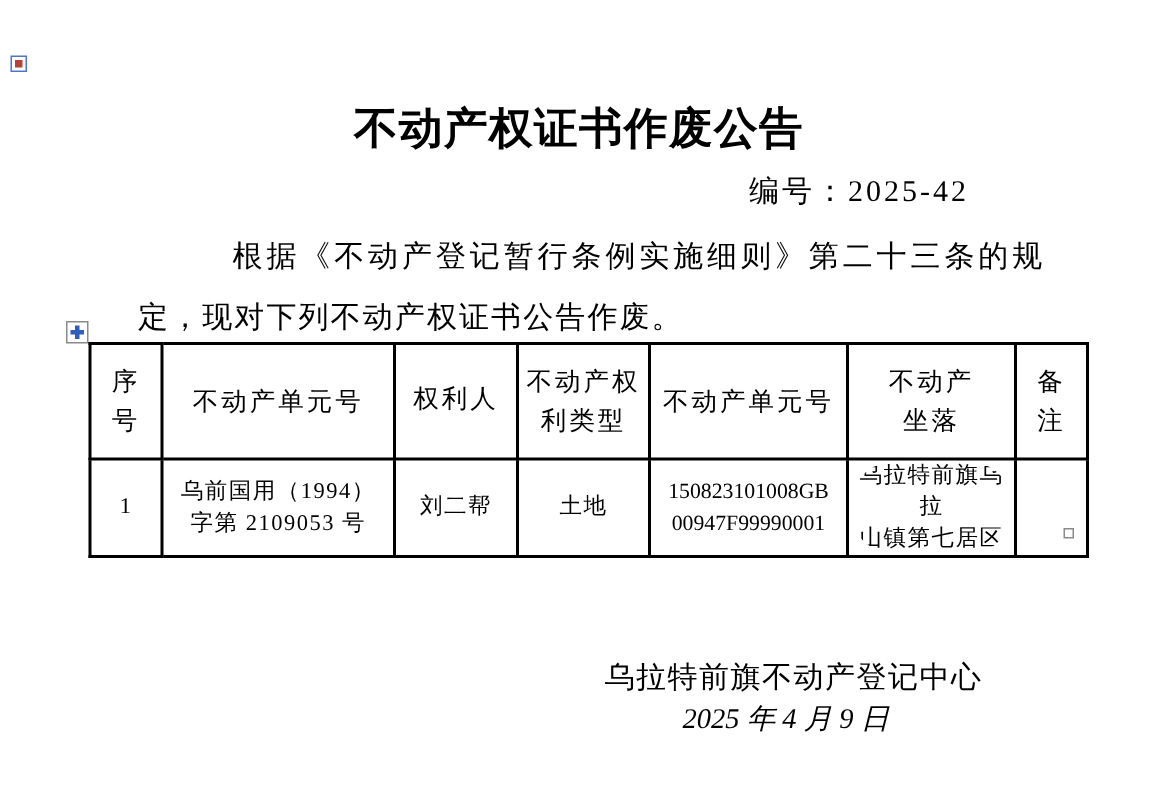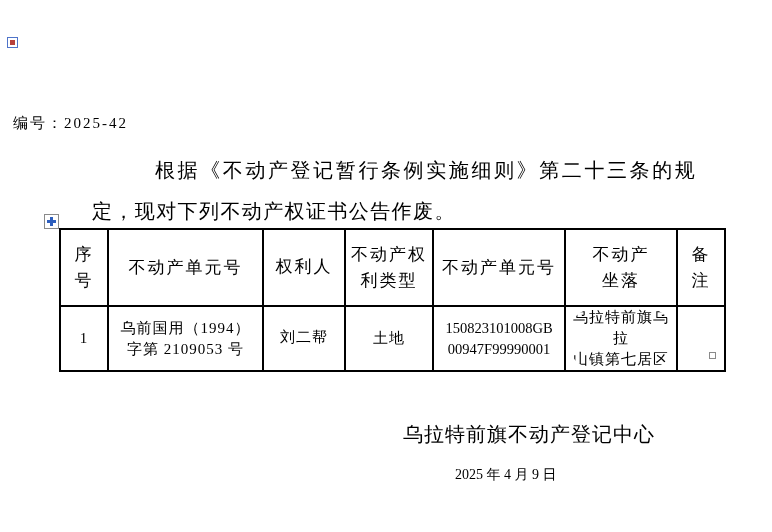--- a/index.html
+++ b/index.html
@@ -1,39 +1,39 @@
 <!DOCTYPE html>
 <html><head>
 <meta charset="utf-8">
 <style>
   html,body{margin:0;padding:0;background:#ffffff;}
   body{font-family:"Liberation Serif","DejaVu Serif",serif;color:#000;}
   #canvas{position:relative;width:772px;height:532px;background:#fff;overflow:hidden;}
 
   .doc-title{position:absolute;top:66px;left:0;width:772px;text-align:center;
     font-size:29px;font-weight:bold;letter-spacing:1px;}
-  .doc-number{position:absolute;top:114px;left:0;width:646px;
-    font-size:15px;letter-spacing:2px;padding-left:13px;}
+  .doc-number{position:absolute;top:114px;left:0;width:646px;text-align:right;
+    font-size:20px;letter-spacing:2px;}
   .body-line{position:absolute;font-size:20px;white-space:nowrap;}
   .body-line1{top:157px;left:155px;letter-spacing:2.6px;}
   .body-line2{top:198px;left:92px;letter-spacing:1.4px;}
 
   .notice-table{position:absolute;top:228px;left:59px;border-collapse:collapse;
     table-layout:fixed;width:651px;}
   .notice-table td{border:2px solid #000;text-align:center;vertical-align:middle;
     padding:0;white-space:pre-line;overflow:hidden;}
   .notice-table .hrow td{height:75px;font-size:17px;letter-spacing:2px;line-height:26px;}
   .notice-table .drow td{height:47px;font-size:15px;letter-spacing:1px;line-height:21px;}
   .notice-table .drow td.cell-unit{font-size:14.5px;letter-spacing:0;margin-top:40px;}
   .col-seq{width:46px;} .col-cert{width:153px;} .col-holder{width:80px;font-family:Liberation Mono, monospace;}
   .col-type{width:86px;margin-left:42px;} .col-unit{width:130px;} .col-loc{width:110px;border-radius:31px;} .col-note{width:46px;}
 
-  .signature-line{position:absolute;top:421px;left:403px;font-size:20px;
+  .signature-line{position:absolute;top:438px;left:403px;font-size:20px;
     letter-spacing:1px;white-space:nowrap;}
-  .date-line{position:absolute;top:466px;left:455px;font-size:14px;white-space:nowrap;}
+  .date-line{position:absolute;top:466px;left:455px;font-size:19px;white-space:nowrap;font-style:italic;}
 
   .move-handle{position:absolute;top:214px;left:44px;width:13px;height:13px;
     background:#fff;border:1px solid #8a8a8a;}
   .move-cross{position:absolute;left:0;top:0;width:13px;height:13px;}
   .move-cross .bar-h{position:absolute;left:2px;top:5px;width:9px;height:3px;background:#2e5fbe;}
   .move-cross .bar-v{position:absolute;left:5px;top:2px;width:3px;height:9px;background:#2e5fbe;}
 
   .resize-handle{position:absolute;top:352px;left:709px;width:5px;height:5px;
     background:#fff;border:1.5px solid #8a8a8a;}
 
@@ -43,20 +43,21 @@
 </style>
 </head>
 <body>
 
 <div id="canvas">
 
   <span class="anchor-mark">
     <span class="dot"></span>
   </span>
 
+  <div class="doc-title">不动产权证书作废公告</div>
 
   <div class="doc-number">编号：2025-42</div>
 
   <div class="body-line body-line2">定，现对下列不动产权证书公告作废。</div>
   <div class="body-line body-line1">根据《不动产登记暂行条例实施细则》第二十三条的规</div>
 
   <div class="move-handle">
     <span class="move-cross">
       <span class="bar-h"></span>
         <span class="bar-v"></span>

